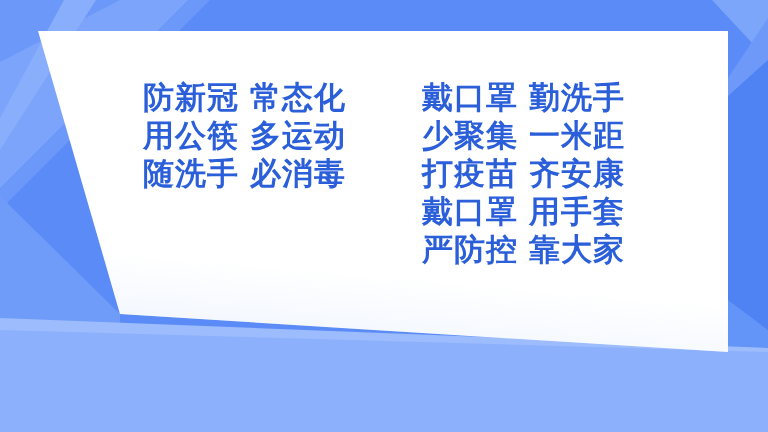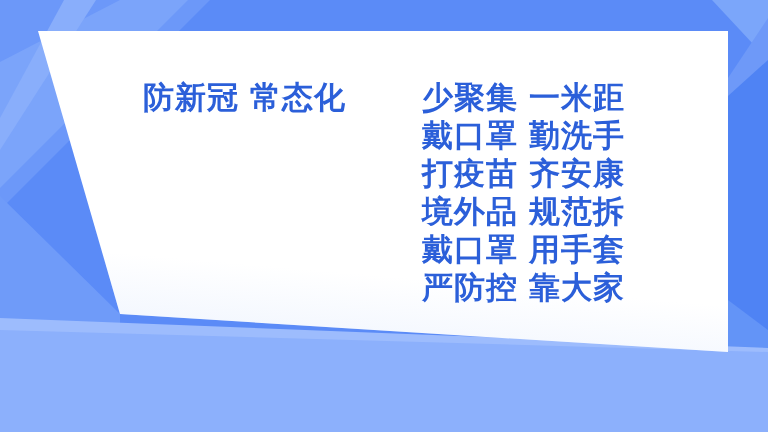--- a/index.html
+++ b/index.html
@@ -142,34 +142,37 @@
 
   <div class="card"></div>
   <div class="card-shade"></div>
 
   <div class="slogans">
 
     <div class="slogan-col">
       <div class="slogan-line">
         <span>防新冠</span><span class="sep"></span><span>常态化</span>
       </div>
+      <div class="slogan-line">
+        <span>用公筷</span><span class="sep"></span><span>多运动</span>
+      </div>
+      <div class="slogan-line">
+        <span>随洗手</span><span class="sep"></span><span>必消毒</span>
+      </div>
     </div>
 
     <div class="slogan-col">
       <div class="slogan-line">
+        <span>戴口罩</span><span class="sep"></span><span>勤洗手</span>
+      </div>
+      <div class="slogan-line">
         <span>少聚集</span><span class="sep"></span><span>一米距</span>
       </div>
       <div class="slogan-line">
-        <span>戴口罩</span><span class="sep"></span><span>勤洗手</span>
-      </div>
-      <div class="slogan-line">
         <span>打疫苗</span><span class="sep"></span><span>齐安康</span>
-      </div>
-      <div class="slogan-line">
-        <span>境外品</span><span class="sep"></span><span>规范拆</span>
       </div>
       <div class="slogan-line">
         <span>戴口罩</span><span class="sep"></span><span>用手套</span>
       </div>
       <div class="slogan-line">
         <span>严防控</span><span class="sep"></span><span>靠大家</span>
       </div>
     </div>
 
   </div>

